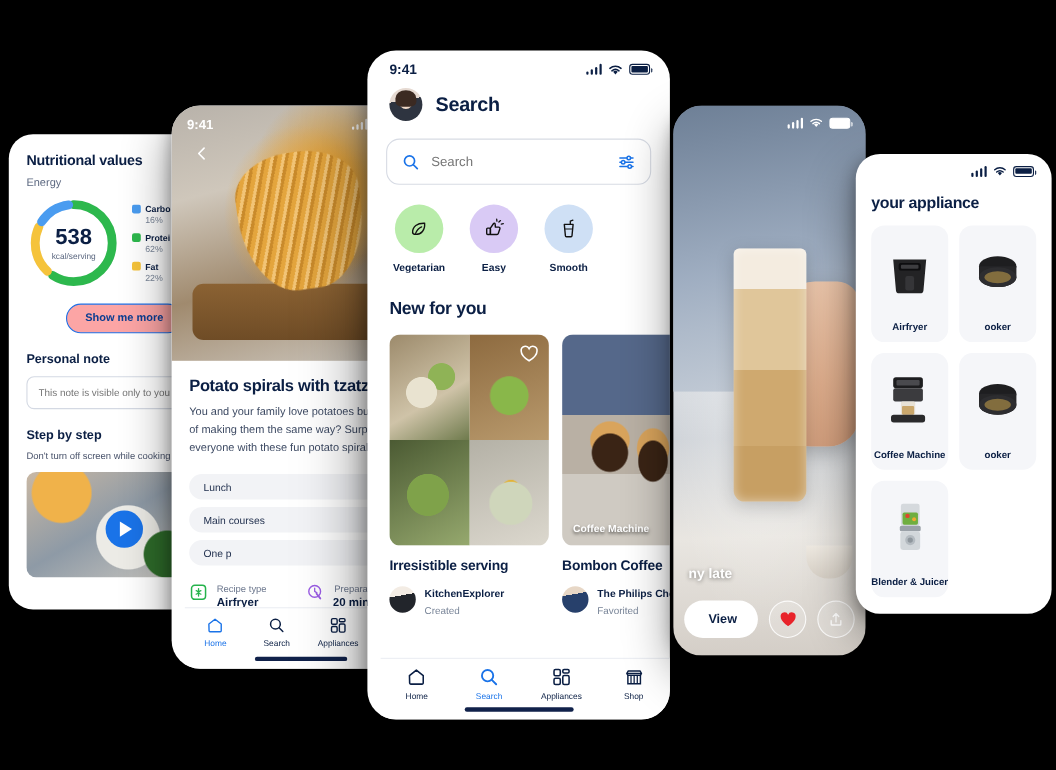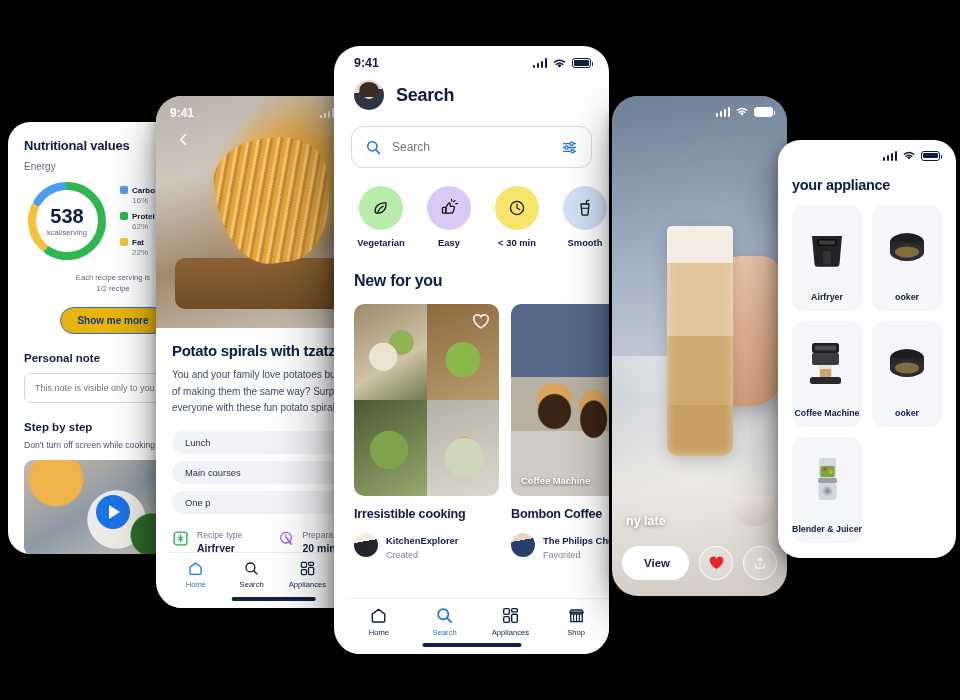--- a/index.html
+++ b/index.html
@@ -61,21 +61,21 @@
   .legend { display:flex; flex-direction:column; gap:7px; font-size:8px; overflow:hidden;}
   .lg-row { }
   .lg-top { display:flex; align-items:center; gap:4px; }
   .lg-sw { width:8px;height:8px;border-radius:2px;flex:none;}
   .lg-name { font-weight:bold; color:#0b1f44; white-space:nowrap;}
   .lg-pct { color:#7a8699; margin-left:12px; margin-top:1px;}
   .nut-foot { font-size:7.6px; color:#5c6880; text-align:center; line-height:1.5;
     margin-top:8px;}
   .btn-outline {
     display:block; margin: 12px auto 0; padding: 7px 16px;
-    border: 1.4px solid #1f6fe5; border-radius: 40px; background:#eab308;
+    border: 1.4px solid #1f6fe5; border-radius: 40px; background:#fca5a5;
     color:#0b3d91; font-size:10px; font-weight:bold; cursor:pointer;
   }
   .sect-h { font-size:11.5px; font-weight:bold; color:#0b1f44; margin-top:18px;}
   .note-input {
     margin-top:9px; width:100%; height:30px; border:1px solid #d4d9e3;
     border-radius:7px; padding:0 10px; font-size:9px; color:#8a93a6;
     font-family:"Liberation Sans",sans-serif; background:#fff;
   }
   .sect-sub { font-size:8.6px; color:#49536b; margin-top:7px;}
   .video-thumb {
@@ -125,21 +125,21 @@
   .rec-title{font-size:15px;font-weight:bold;color:#0b1f44;letter-spacing:-.3px;
     white-space:nowrap; overflow:hidden;}
   .rec-desc{font-size:10px;color:#3d4a63;line-height:1.65;margin-top:8px;
     white-space:nowrap; overflow:hidden;}
   .chips{display:flex;gap:7px;margin-top:14px;flex-direction:column;}
   .chip{background:#f2f3f6;border-radius:20px;padding:6px 13px;font-size:9.4px;
     color:#1c2b4a;white-space:nowrap;}
   .meta-grid{display:grid;grid-template-columns:1fr 1fr;gap:15px 8px;margin-top:16px;}
   .meta{display:flex;gap:8px;align-items:flex-start;}
   .meta-txt{overflow:hidden;}
-  .meta-lab{font-size:8.6px;color:#6d788e;white-space:nowrap;}
+  .meta-lab{font-size:8.6px;color:#6d788e;white-space:nowrap;text-align:center;}
   .meta-val{font-size:10.5px;font-weight:bold;color:#0b1f44;margin-top:2px;white-space:nowrap;}
   .tabbar{
     position:absolute;bottom:0;left:12px;right:0;height:56px;background:#fff;
     border-top:1px solid #eceef3; display:flex; align-items:flex-start;
     padding-top:7px;
   }
   .tab{flex:1;display:flex;flex-direction:column;align-items:center;gap:3px;cursor:pointer;}
   .tab-lab{font-size:7.6px;color:#0b1f44;}
   .tab.active .tab-lab{color:#1a73e8;}
 
@@ -316,24 +316,20 @@
           <div class="lg-row">
             <div class="lg-top">
               <span class="lg-sw" style="background:#f5c33b"></span>
               <span class="lg-name">Fat</span>
             </div>
             <div class="lg-pct">22%</div>
           </div>
         </div>
       </div>
 
-      <div class="nut-foot">
-        <span>Each recipe serving is</span><br>
-        <span>1/2 recipe</span>
-      </div>
 
       <button class="btn-outline">Show me more</button>
 
       <div class="sect-h">Personal note</div>
       <input class="note-input" type="text" placeholder="This note is visible only to you" style="">
 
       <div class="sect-h">Step by step</div>
       <div class="sect-sub">Don't turn off screen while cooking</div>
 
       <div class="video-thumb">
@@ -521,29 +517,20 @@
         <span class="filt-circ" style="background:#d9caf5">
           <svg width="20" height="20" viewBox="0 0 22 22">
               <path d="M7.5 10.3l3.2-4.6c.4-.6 1.4-.4 1.5.4l.3 3.2h3.3c.9 0 1.5.8 1.2 1.6l-1.6 4.8c-.2.6-.7 1-1.3 1H7.5z" stroke="#111" stroke-width="1.4" fill="none" stroke-linejoin="round"></path>
               <rect x="3.8" y="10.3" width="3.7" height="6.4" rx="1" stroke="#111" stroke-width="1.4" fill="none"></rect>
               <path d="M16 4.2l1.6-1.4M18.4 6.4l2-.5M14 3.4l-.2-2" stroke="#111" stroke-width="1.3" stroke-linecap="round"></path>
             </svg>
         </span>
         <span class="filt-lab">Easy</span>
       </div>
       <div class="filt">
-        <span class="filt-circ" style="background:#f8e46a">
-          <svg width="20" height="20" viewBox="0 0 22 22">
-              <circle cx="11" cy="11" r="7.2" stroke="#111" stroke-width="1.4" fill="none"></circle>
-              <path d="M11 6.6V11l3.2 2" stroke="#111" stroke-width="1.3" fill="none" stroke-linecap="round"></path>
-            </svg>
-        </span>
-        <span class="filt-lab">&lt; 30 min</span>
-      </div>
-      <div class="filt">
         <span class="filt-circ" style="background:#cfe0f5">
           <svg width="20" height="20" viewBox="0 0 22 22">
               <path d="M6.6 6.6h8.8l-1.1 11.4a1 1 0 0 1-1 .9H8.7a1 1 0 0 1-1-.9z" stroke="#111" stroke-width="1.4" fill="none" stroke-linejoin="round"></path>
               <path d="M7.4 11.2h7.2" stroke="#111" stroke-width="1.2"></path>
               <path d="M12.6 6.6V3.4M12.6 3.4l2.6-1" stroke="#111" stroke-width="1.3" stroke-linecap="round"></path>
             </svg>
         </span>
         <span class="filt-lab">Smooth</span>
       </div>
     </div>
@@ -558,21 +545,21 @@
             <div class="q2"></div>
             <div class="q3"></div>
             <div class="q4"></div>
           </div>
           <span class="heart-badge">
             <svg width="18" height="17" viewBox="0 0 20 18">
                 <path d="M10 16.2S2 11.3 2 6.2A4.2 4.2 0 0 1 10 4a4.2 4.2 0 0 1 8 2.2c0 5.1-8 10-8 10z" stroke="#fff" stroke-width="1.6" fill="none"></path>
               </svg>
           </span>
         </div>
-        <div class="card-t">Irresistible cooking</div>
+        <div class="card-t">Irresistible serving</div>
         <div class="card-auth">
           <span class="auth-av a1"></span>
           <span>
             <span class="auth-n">KitchenExplorer</span>
             <div class="auth-s">Created</div>
           </span>
         </div>
       </div>
 
       <div class="card">

